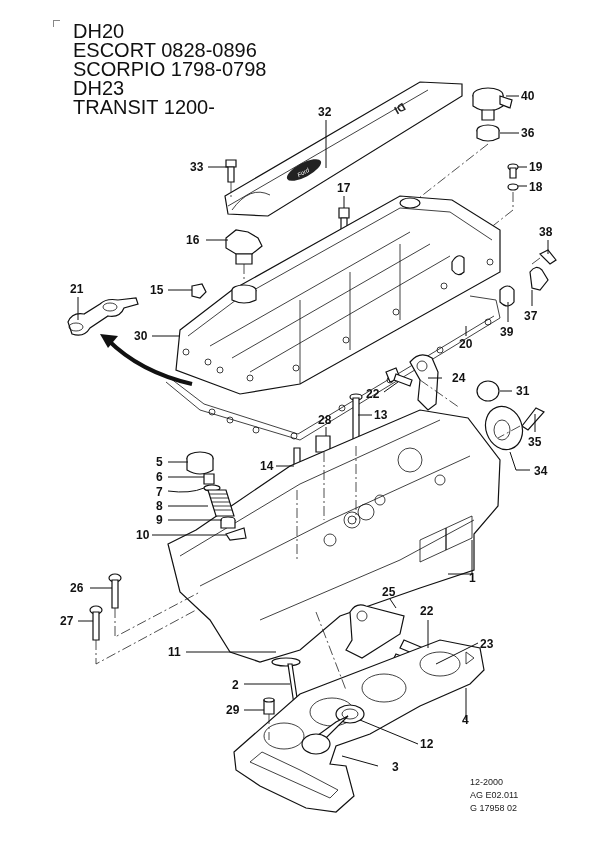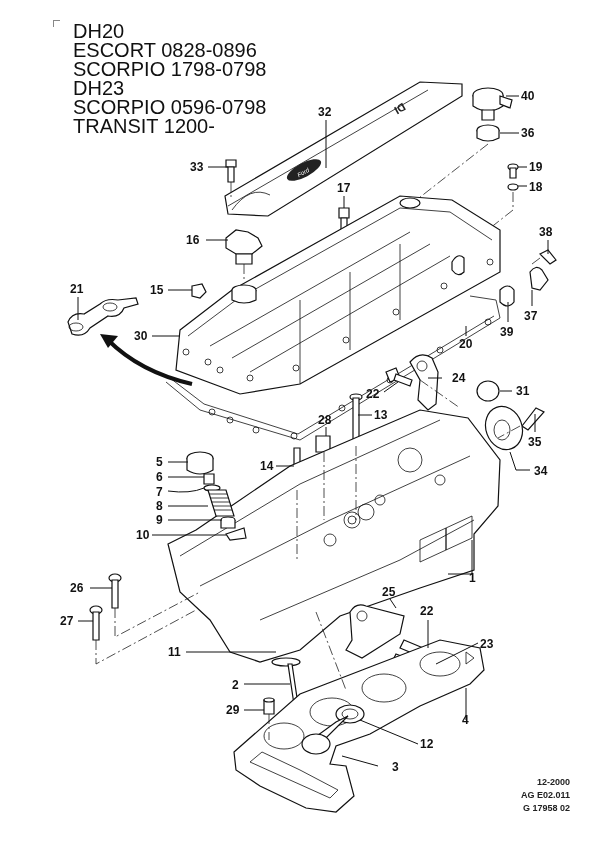--- a/index.html
+++ b/index.html
@@ -1,39 +1,38 @@
 <!DOCTYPE html>
 <html><head>
 <meta charset="utf-8">
 <style>
   html, body { margin: 0; padding: 0; background: #ffffff; }
   body { width: 600px; height: 844px; position: relative; overflow: hidden; font-family: "Liberation Sans", sans-serif; }
   #header { position: absolute; left: 57px; top: 22px; font-size: 20px; line-height: 19px; color: #111; margin-left: 16px; }
   #header .line { display: block; white-space: nowrap; }
   #corner-mark { position: absolute; left: 53px; top: 20px; width: 6px; height: 6px; border-left: 1px solid #888; border-top: 1px solid #888; }
-  #footer { position: absolute; left: 470px; top: 776px; width: 100px; text-align: right; font-size: 9px; line-height: 13px; color: #222; font-weight: bold; }
+  #footer { position: absolute; left: 470px; top: 776px; width: 100px; text-align: left; font-size: 9px; line-height: 13px; color: #222; }
   #footer .line { display: block; }
   svg#diagram { position: absolute; left: 0; top: 0; }
   .callout-text { font-family: "Liberation Sans", sans-serif; font-weight: bold; font-size: 12px; fill: #111; }
   .part { fill: #fff; stroke: #111; stroke-width: 1.2; }
   .part-thin { fill: none; stroke: #111; stroke-width: 0.8; }
   .leader { stroke: #111; stroke-width: 1; fill: none; }
   .dash { stroke: #222; stroke-width: 0.8; fill: none; stroke-dasharray: 10 3 2 3; }
 </style>
 </head>
 <body>
 
 <div id="corner-mark"></div>
 
 <div id="header">
   <span class="line">DH20</span>
   <span class="line">ESCORT 0828-0896</span>
   <span class="line">SCORPIO 1798-0798</span>
   <span class="line">DH23</span>
-  <span class="line">SCORPIO 0596-0798</span>
   <span class="line">TRANSIT 1200-</span>
 </div>
 
 <svg id="diagram" width="600" height="844" viewBox="0 0 600 844">
 
   <g>
     <path class="part" d="M225 196 L420 82 L462 84 L462 96 L268 216 L228 214 Z"></path>
     <path class="part-thin" d="M228 206 L428 90"></path>
     <ellipse cx="304" cy="170" rx="19" ry="7" fill="#222" transform="rotate(-28 304 170)"></ellipse>
     <text x="296" y="174" font-size="6" fill="#fff" font-style="italic" transform="rotate(-28 304 170)">Ford</text>

